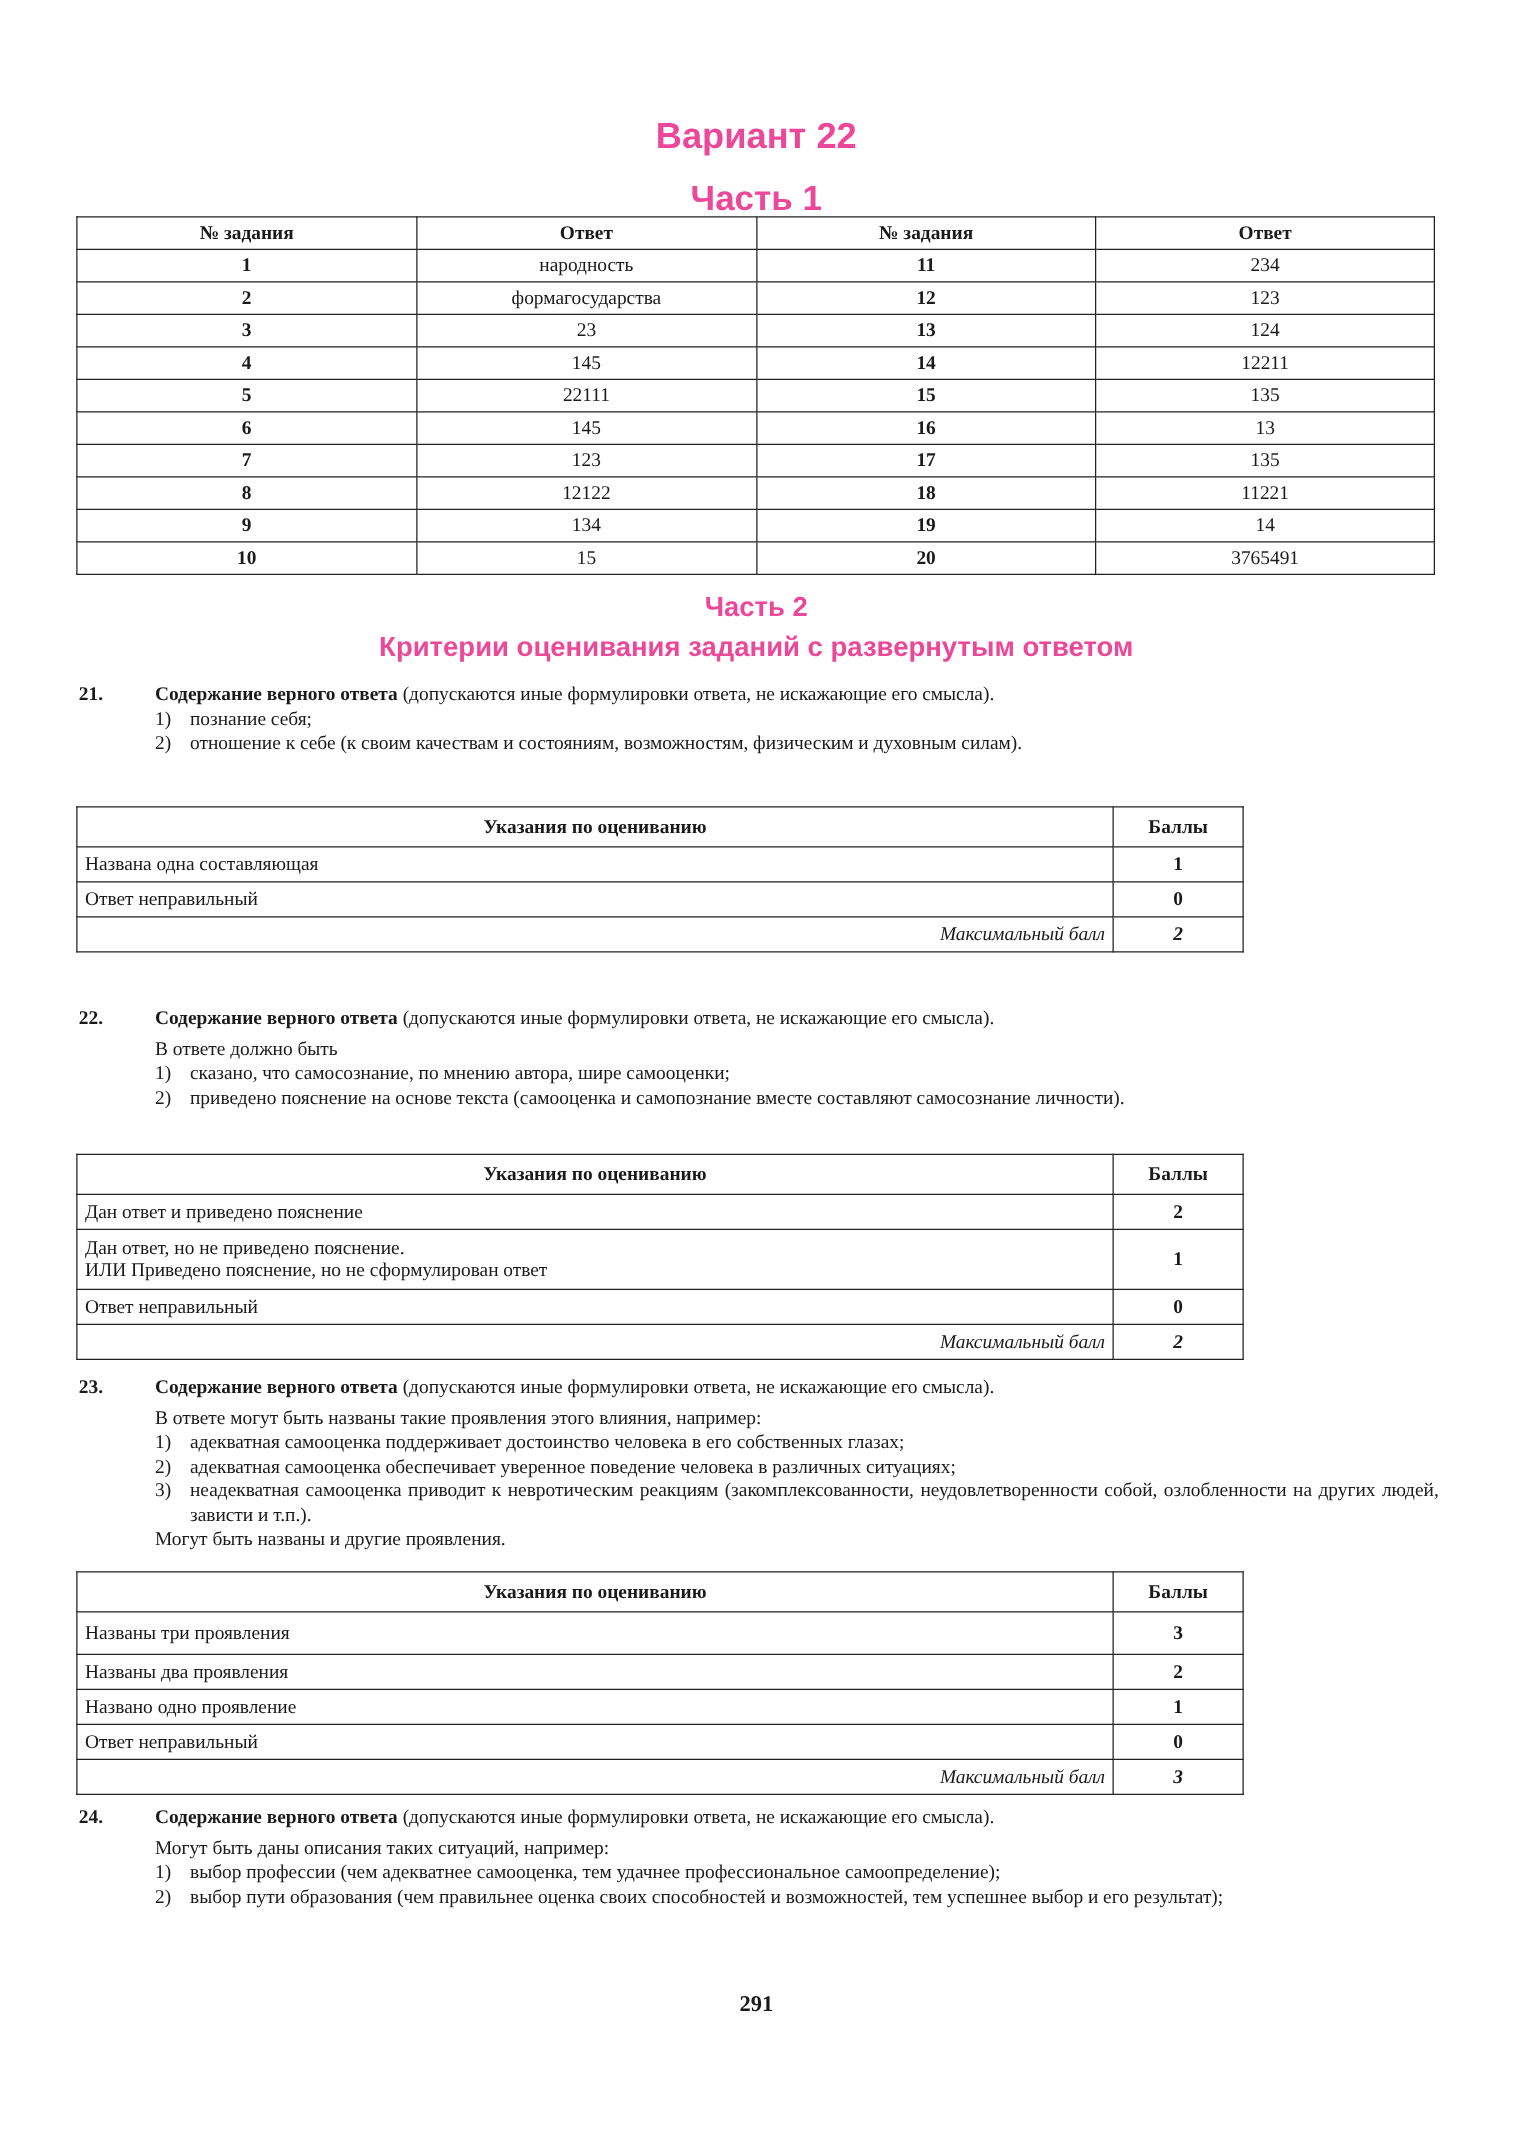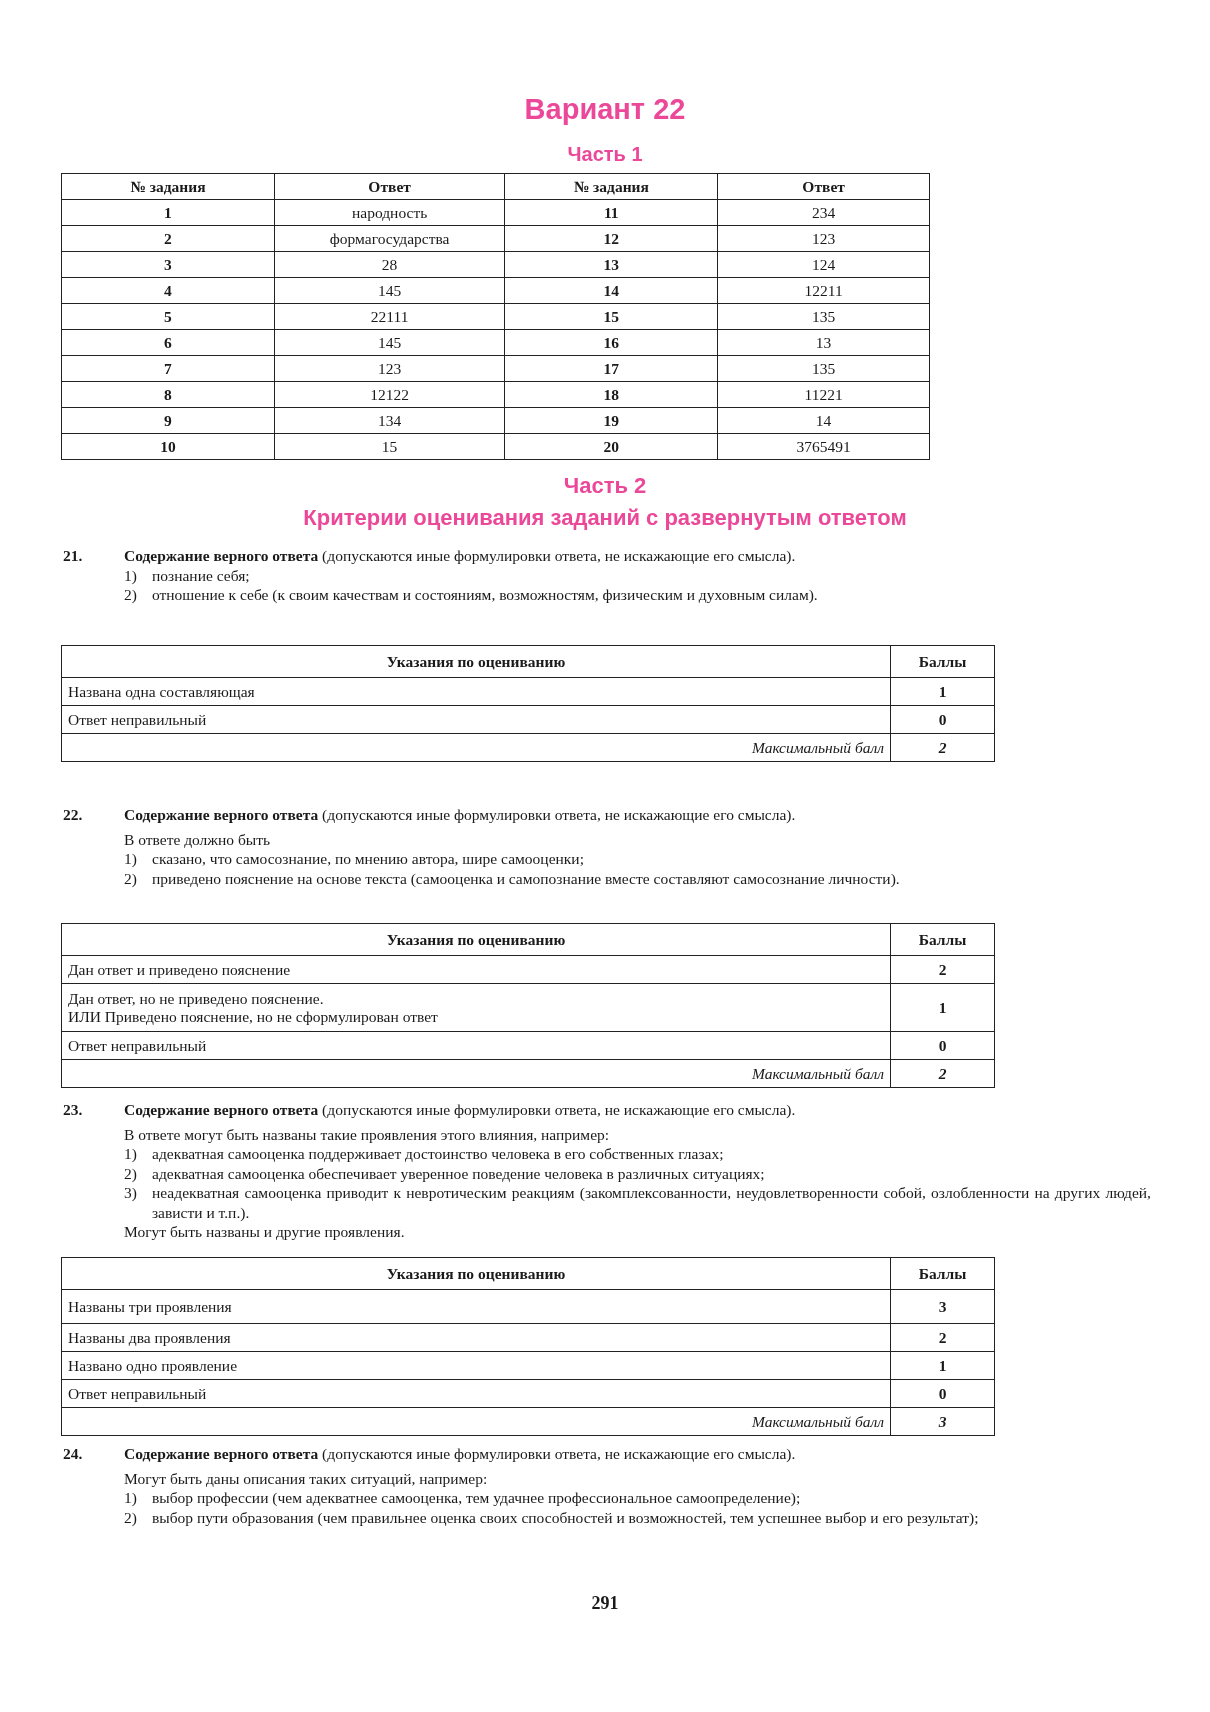--- a/index.html
+++ b/index.html
@@ -10,26 +10,26 @@
       color: #1a1a1a;
       overflow: hidden;
     }
     .page { position: absolute; left: 0; top: 0; width: 1210px; height: 1712px; }
     .h-title {
       position: absolute; left: 0; width: 1210px; text-align: center;
       font-family: "Liberation Sans", "DejaVu Sans", sans-serif;
       font-weight: bold; color: #ec4899;
     }
     .variant { top: 93px; font-size: 29px; }
-    .part1 { top: 143px; font-size: 20px; }
+    .part1 { top: 143px; font-size: 28px; }
     .part2 { top: 473px; font-size: 22px; }
     .criteria { top: 505px; font-size: 22px; }
 
     table { border-collapse: collapse; position: absolute; }
-    .ans-table { left: 61px; top: 173px; width: 869px; border-radius: 29px; }
+    .ans-table { left: 61px; top: 173px; width: 1087px; border-radius: 29px; }
     .ans-table td, .ans-table th {
       border: 1.5px solid #222; text-align: center;
       font-size: 15.5px; height: 26px; line-height: 22px;
       font-weight: bold; font-family: "Liberation Serif", serif;
     }
     .ans-table th { font-weight: bold; height: 26px; }
     .ans-table td.answer { font-weight: normal; }
     .ans-table col.c1 { width: 272px; }
     .ans-table col.c2 { width: 272px; }
     .ans-table col.c3 { width: 272px; }
@@ -95,21 +95,21 @@
           <td class="answer">234</td>
         </tr>
     <tr>
           <td>2</td>
           <td class="answer">формагосударства</td>
           <td>12</td>
           <td class="answer">123</td>
         </tr>
     <tr>
           <td>3</td>
-          <td class="answer">28</td>
+          <td class="answer">23</td>
           <td>13</td>
           <td class="answer">124</td>
         </tr>
     <tr>
           <td>4</td>
           <td class="answer">145</td>
           <td>14</td>
           <td class="answer">12211</td>
         </tr>
     <tr>

